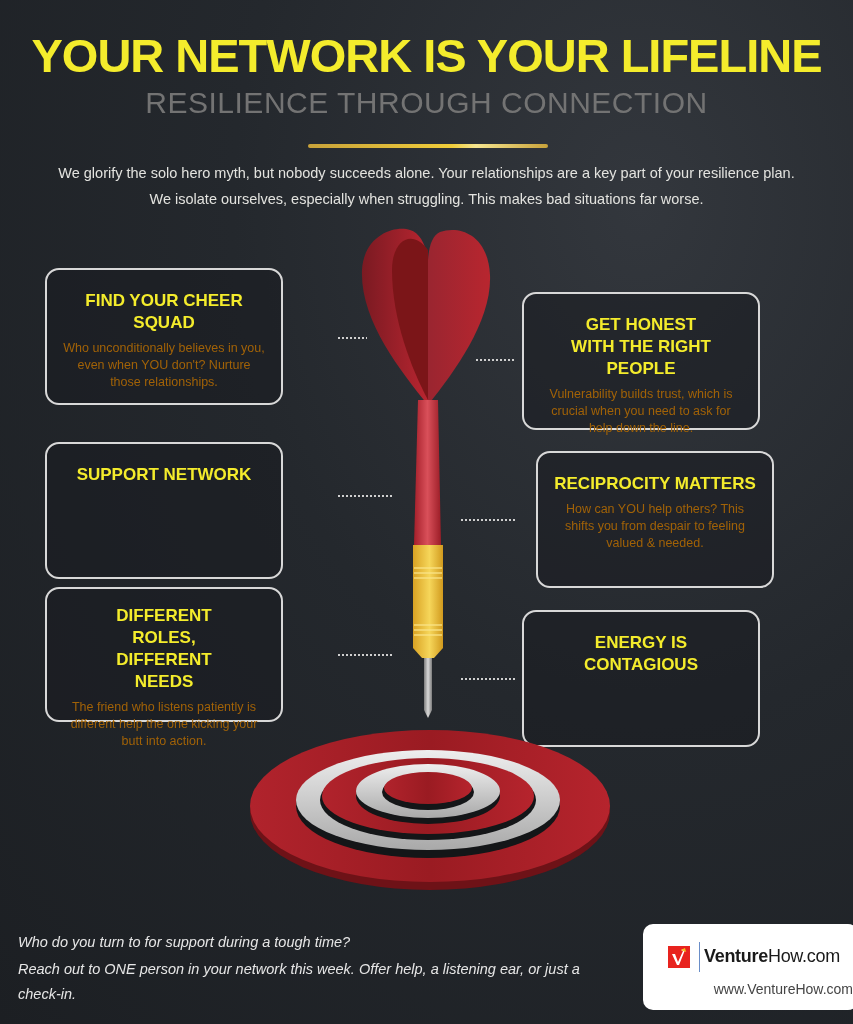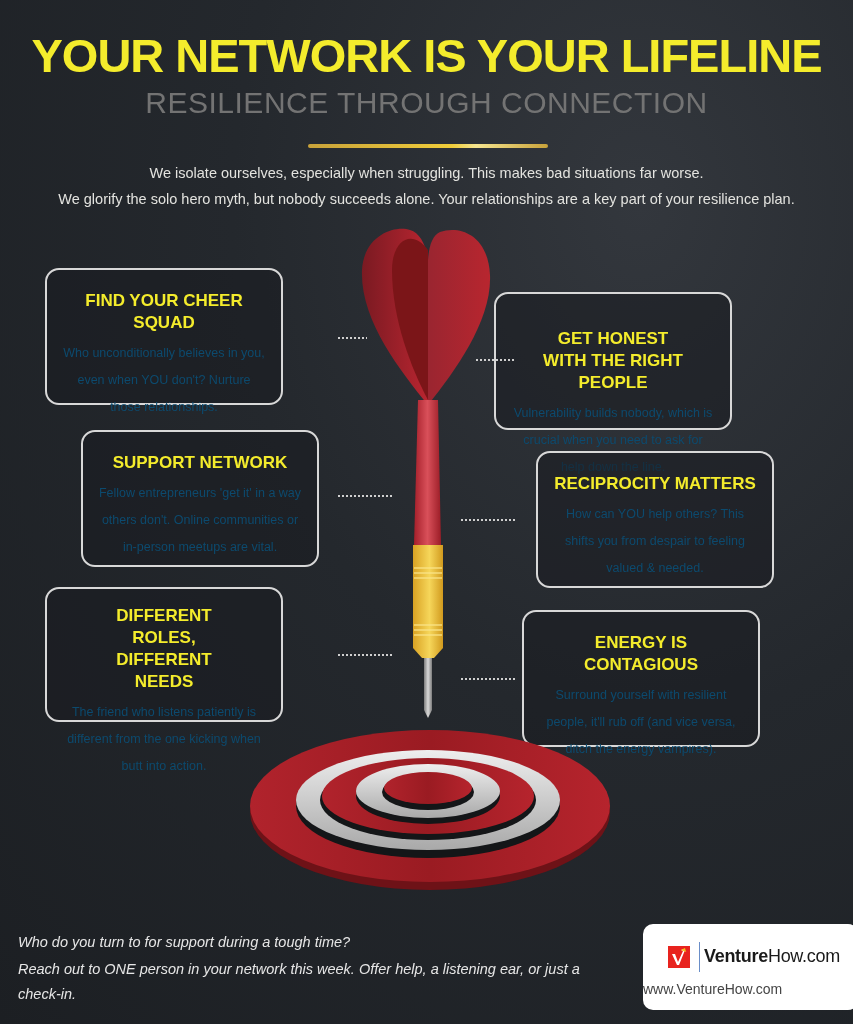--- a/index.html
+++ b/index.html
@@ -33,21 +33,21 @@
     position: absolute; width: 238px;
     border: 2px solid #d8d8d8; border-radius: 14px;
     background: rgba(25,28,32,0.55);
     text-align: center; padding: 20px 14px 10px;
   }
   .card h3 {
     color: #f4ec2c; font-size: 17px; line-height: 22px; font-weight: bold;
     margin-bottom: 6px;
   }
   .card p {
-    color: #0c4a6e; font-size: 12.5px; line-height: 27px;
+    color: #a16207; font-size: 12.5px; line-height: 17px;
   }
   .dots {
     position: absolute; height: 2px; width: 42px;
     background-image: radial-gradient(circle, #cfcfcf 45%, transparent 50%);
     background-size: 4px 2px;
   }
   .dart { position: absolute; left: 0; top: 0; }
   .footer {
     position: absolute; left: 18px; top: 930px; width: 600px;
     font-size: 14.5px; line-height: 25px; color: #e6e6e6;
@@ -61,59 +61,57 @@
     position: absolute; left: 25px; top: 22px; width: 22px; height: 22px;
     background: #e8231e;
   }
   .logo-sep { position: absolute; left: 56px; top: 18px; width: 1px; height: 30px; background: #6a8ec8; }
   .logo-name {
     position: absolute; left: 61px; top: 22px; font-size: 18px; color: #1a1a1a;
     letter-spacing: -0.3px;
   }
   .logo-name b { font-weight: bold; }
   .logo-url {
-    position: absolute; left: 0; top: 57px; width: 210px; text-align: left;
+    position: absolute; left: 0; top: 57px; width: 210px; text-align: right;
     font-size: 14px; color: #444;
   }
 </style>
 </head>
 <body>
 
 <div class="title">YOUR NETWORK IS YOUR LIFELINE</div>
 <div class="subtitle">RESILIENCE THROUGH CONNECTION</div>
 <div class="divider" style="left:308px;width:240px;"></div>
 <div class="intro">
+  <div>We glorify the solo hero myth, but nobody succeeds alone. Your relationships are a key part of your resilience plan.</div>
   <div>We isolate ourselves, especially when struggling. This makes bad situations far worse.</div>
-  <div>We glorify the solo hero myth, but nobody succeeds alone. Your relationships are a key part of your resilience plan.</div>
 </div>
 
 <div class="card" style="left:45px;top:268px;height:137px;">
   <h3>FIND YOUR CHEER SQUAD</h3>
   <p>Who unconditionally believes in you, even when YOU don't? Nurture those relationships.</p>
 </div>
-<div class="card" style="left:45px;top:430px;height:137px;margin-left:36px;">
+<div class="card" style="left:45px;top:442px;height:137px;">
   <h3>SUPPORT NETWORK</h3>
-  <p>Fellow entrepreneurs 'get it' in a way others don't. Online communities or in-person meetups are vital.</p>
 </div>
 <div class="card" style="left:45px;top:587px;height:135px;padding-top:16px;">
   <h3 style="padding:0 30px;">DIFFERENT ROLES, DIFFERENT NEEDS</h3>
-  <p>The friend who listens patiently is different from the one kicking when butt into action.</p>
-</div>
-
-<div class="card" style="left:494px;top:292px;height:138px;padding-top:34px;">
+  <p>The friend who listens patiently is different help the one kicking your butt into action.</p>
+</div>
+
+<div class="card" style="left:522px;top:292px;height:138px;padding-top:20px;">
   <h3 style="padding:0 30px;">GET HONEST WITH THE RIGHT PEOPLE</h3>
-  <p>Vulnerability builds nobody, which is crucial when you need to ask for help down the line.</p>
+  <p>Vulnerability builds trust, which is crucial when you need to ask for help down the line.</p>
 </div>
 <div class="card" style="left:536px;top:451px;height:137px;">
   <h3>RECIPROCITY MATTERS</h3>
   <p style="padding:0 10px;">How can YOU help others? This shifts you from despair to feeling valued &amp; needed.</p>
 </div>
 <div class="card" style="left:522px;top:610px;height:137px;">
   <h3>ENERGY IS CONTAGIOUS</h3>
-  <p>Surround yourself with resilient people, it'll rub off (and vice versa, ditch the energy vampires).</p>
 </div>
 
 <div class="dots" style="left:337px;top:337px;width:30px;"></div>
 <div class="dots" style="left:475px;top:359px;width:40px;"></div>
 <div class="dots" style="left:337px;top:495px;width:55px;"></div>
 <div class="dots" style="left:460px;top:519px;width:55px;"></div>
 <div class="dots" style="left:337px;top:654px;width:55px;"></div>
 <div class="dots" style="left:460px;top:678px;width:55px;"></div>
 
 <svg class="dart" width="853" height="1024">

